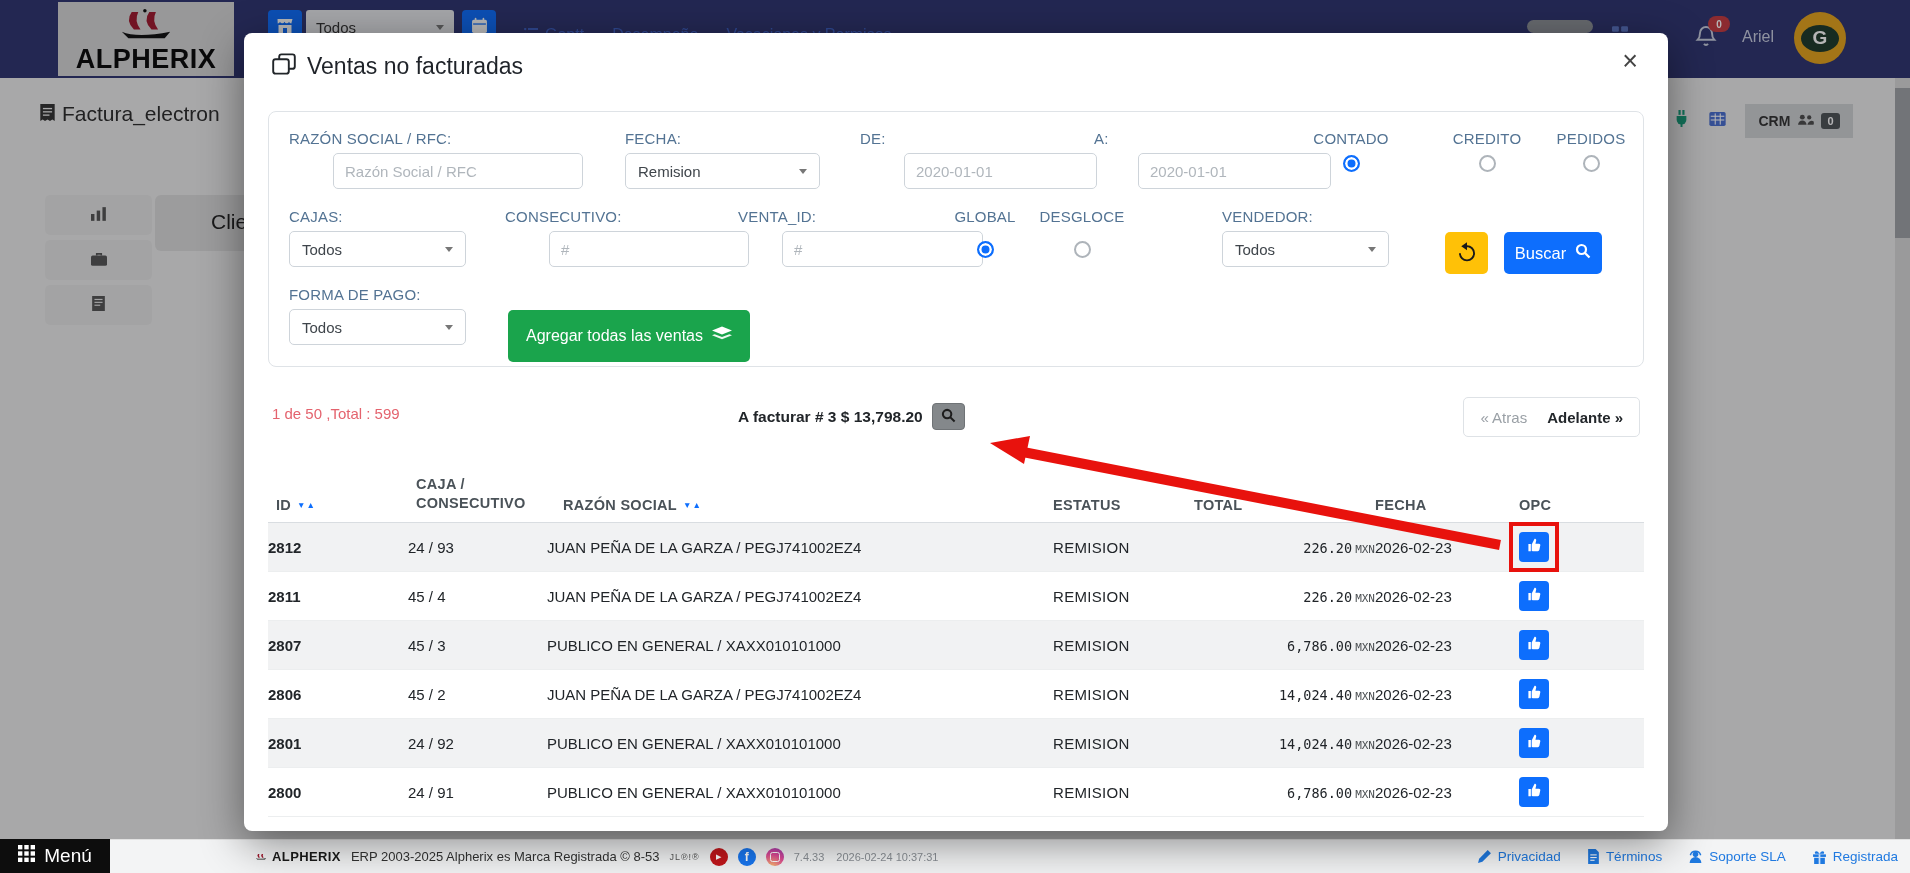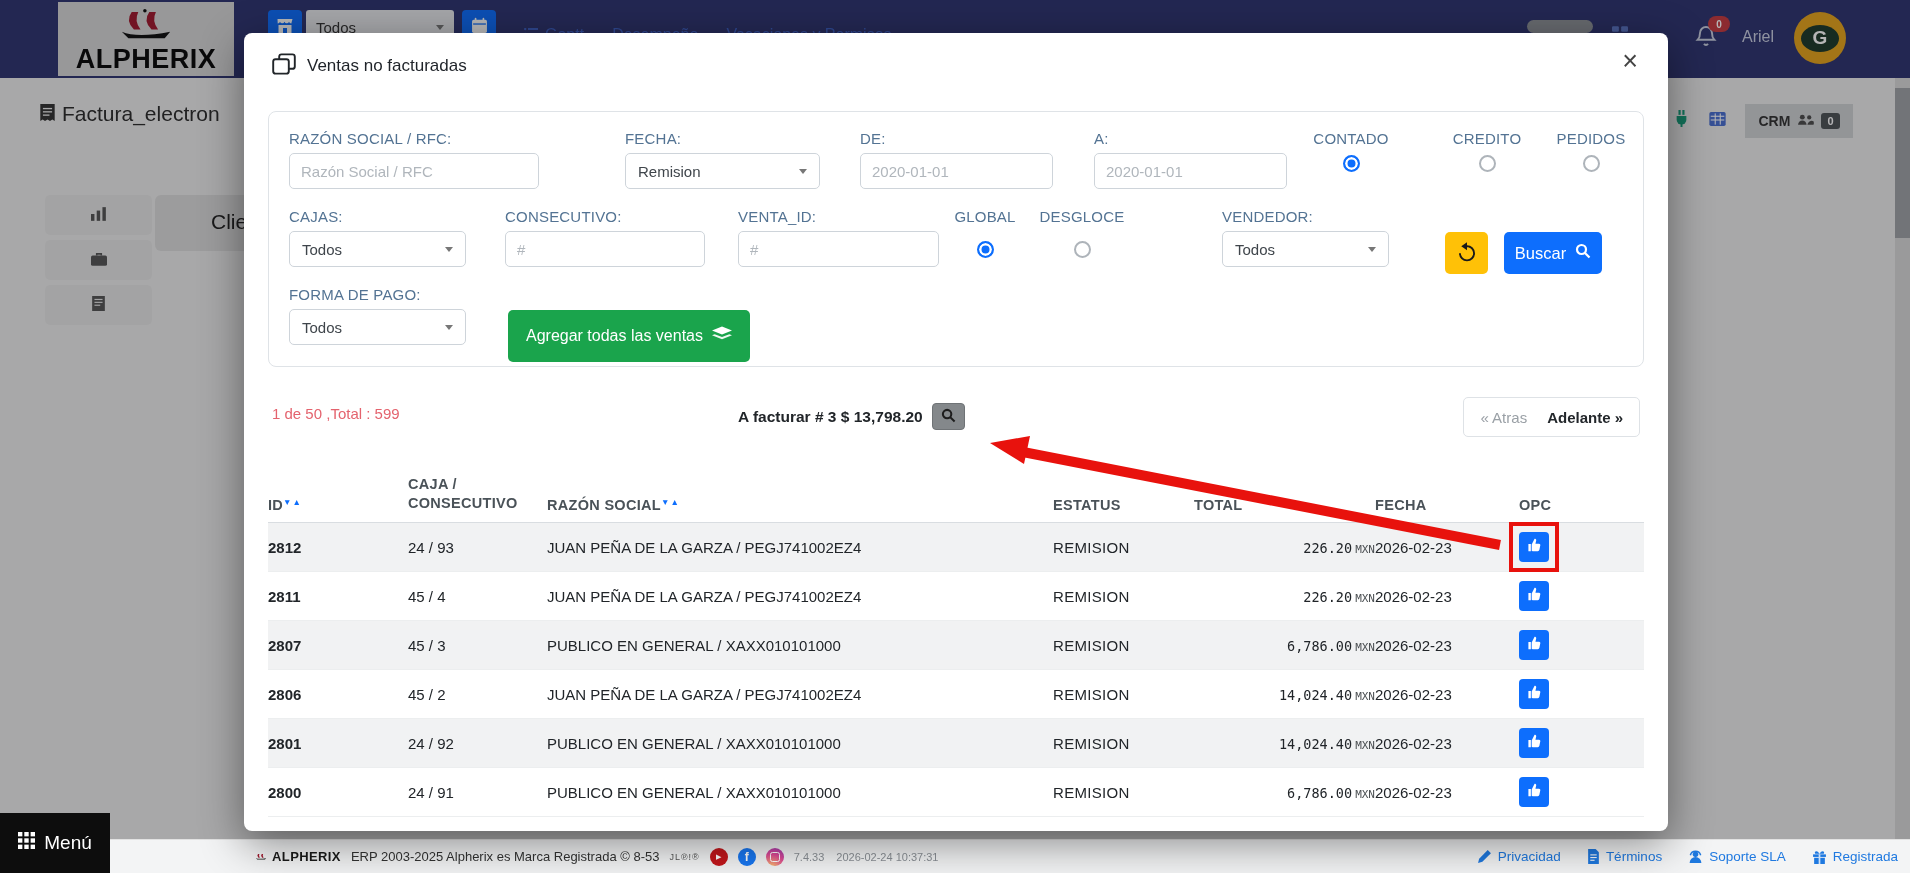--- a/index.html
+++ b/index.html
@@ -41,28 +41,28 @@
   .tab-strip{position:absolute;left:1560px;top:198px;width:350px;height:40px;background:#dde4eb;
              display:flex;align-items:center;gap:26px;padding-left:108px;box-sizing:border-box;}
   .tab{display:flex;align-items:center;gap:5px;color:#17977d;font-size:15.5px;font-weight:500;cursor:pointer;}
   .scroll-track{position:absolute;left:1895px;top:78px;width:15px;height:762px;background:#d9d9d9;}
   .scroll-thumb{position:absolute;left:0;top:10px;width:15px;height:150px;background:#9fa3a7;}
   .backdrop{position:absolute;left:0;top:0;width:1910px;height:840px;background:rgba(10,10,14,.30);}
   
   .modal{position:absolute;left:244px;top:33px;width:1424px;height:798px;background:#fff;border-radius:8px;
          box-shadow:0 12px 44px rgba(0,0,0,.45);z-index:100;overflow:hidden;}
   .modal-header{position:relative;height:66px;display:flex;align-items:center;gap:11px;padding:0 28px;box-sizing:border-box;}
-  .modal-title{font-size:17px;font-weight:500;color:#1f2329;}
+  .modal-title{font-size:23px;font-weight:500;color:#1f2329;}
   .modal-close{position:absolute;right:24px;top:14px;background:none;border:none;font-size:27px;color:#444;cursor:pointer;line-height:1;}
   .filter-card{margin:12px 24px 0;border:1px solid #dfe3e7;border-radius:8px;padding:18px 20px 16px;position:relative;}
   .frow{position:relative;height:78px;}
   .fld{position:absolute;top:0;}
   .fld label{display:block;font-size:15px;color:#537393;margin-bottom:6px;letter-spacing:.2px;}
   .fld input{width:100%;height:36px;box-sizing:border-box;border:1px solid #ced4da;border-radius:5px;
-             font-size:15px;padding:0 11px;color:#3f454b;font-family:"Liberation Sans",sans-serif;outline:none;}
+             font-size:15px;padding:0 11px;color:#3f454b;font-family:"Liberation Sans",sans-serif;outline:none;margin-left:44px;}
   .fld input::placeholder{color:#b0b6bc;}
   .select{height:36px;border:1px solid #ced4da;border-radius:5px;background:#fff;display:flex;align-items:center;
           justify-content:space-between;padding:0 12px;box-sizing:border-box;font-size:15px;color:#3f454b;cursor:pointer;}
   .radio-col{text-align:center;}
   .radio-col label{margin-bottom:0;}
   .radio{display:inline-block;width:17px;height:17px;border-radius:50%;border:2px solid #aeb4ba;background:#fff;
          box-sizing:border-box;cursor:pointer;}
   .radio.on{border:2px solid #0d6efd;background:#0d6efd;box-shadow:inset 0 0 0 2.5px #fff;}
   .btn{border:none;border-radius:5px;cursor:pointer;display:flex;align-items:center;justify-content:center;gap:9px;}
   .btn-warn{background:#ffc107;width:43px;height:42px;}
@@ -85,31 +85,31 @@
          font-size:14.5px;font-weight:700;color:#4a5258;letter-spacing:.3px;padding-bottom:9px;box-sizing:border-box;}
   .trow{display:flex;align-items:center;height:49px;font-size:15px;color:#212529;border-bottom:1px solid #eceeef;box-sizing:border-box;}
   .trow.alt{background:#f1f2f3;}
   .c-id{width:140px;font-weight:700;}
   .c-caja{width:139px;}
   .c-razon{flex:1;}
   .c-est{width:141px;letter-spacing:.3px;}
   .c-total{width:181px;text-align:right;}
   .c-fecha{width:144px;}
   .c-opc{width:125px;}
-  .thead .c-id,.thead .c-razon{display:flex;}
+  .thead .c-id,.thead .c-razon{display:flex;align-items:center;gap:6px;margin-left:8px;}
   .sort{color:#0d6efd;font-size:8.5px;letter-spacing:1px;}
   .caja-h{line-height:1.3;}
   .amt{font-family:"DejaVu Sans Mono",monospace;font-size:13.5px;color:#212529;}
   .cur{font-family:"DejaVu Sans Mono",monospace;font-size:11px;color:#4d5154;margin-left:3px;}
   .opc-btn{width:30px;height:30px;border:none;border-radius:4px;background:#0d6efd;display:flex;
            align-items:center;justify-content:center;cursor:pointer;}
   .redbox{display:inline-block;outline:4px solid #e8120d;outline-offset:6px;}
   
   .footerbar{position:absolute;left:0;bottom:0;width:1910px;height:33px;background:#f3f4f5;border-top:1px solid #e2e2e2;z-index:50;}
-  .menu-box{position:absolute;left:0;bottom:0;width:110px;height:60px;background:#0d0d0d;border:none;color:#fff;
+  .menu-box{position:absolute;left:0;bottom:0;width:110px;height:34px;background:#0d0d0d;border:none;color:#fff;
             display:flex;align-items:center;justify-content:center;gap:9px;font-size:19px;cursor:pointer;z-index:60;}
   .foot-center{position:absolute;left:254px;top:0;height:33px;display:flex;align-items:center;gap:10px;}
   .foot-brand{font-size:13px;font-weight:800;letter-spacing:.4px;color:#1a1a1a;display:flex;align-items:center;gap:4px;}
   .foot-text{font-size:13px;color:#333;}
   .foot-marks{font-size:9px;color:#555;letter-spacing:1px;}
   .circ{width:18px;height:18px;border-radius:50%;display:flex;align-items:center;justify-content:center;cursor:pointer;}
   .yt{background:#c4171c;color:#fff;font-size:7px;}
   .fb{background:#1877f2;color:#fff;font-size:12px;font-weight:700;}
   .ig{background:radial-gradient(circle at 30% 110%, #fdc468, #df4996 58%, #9b3bb5);position:relative;}
   .ig::before{content:"";width:8px;height:8px;border:1.5px solid #fff;border-radius:2.5px;}

